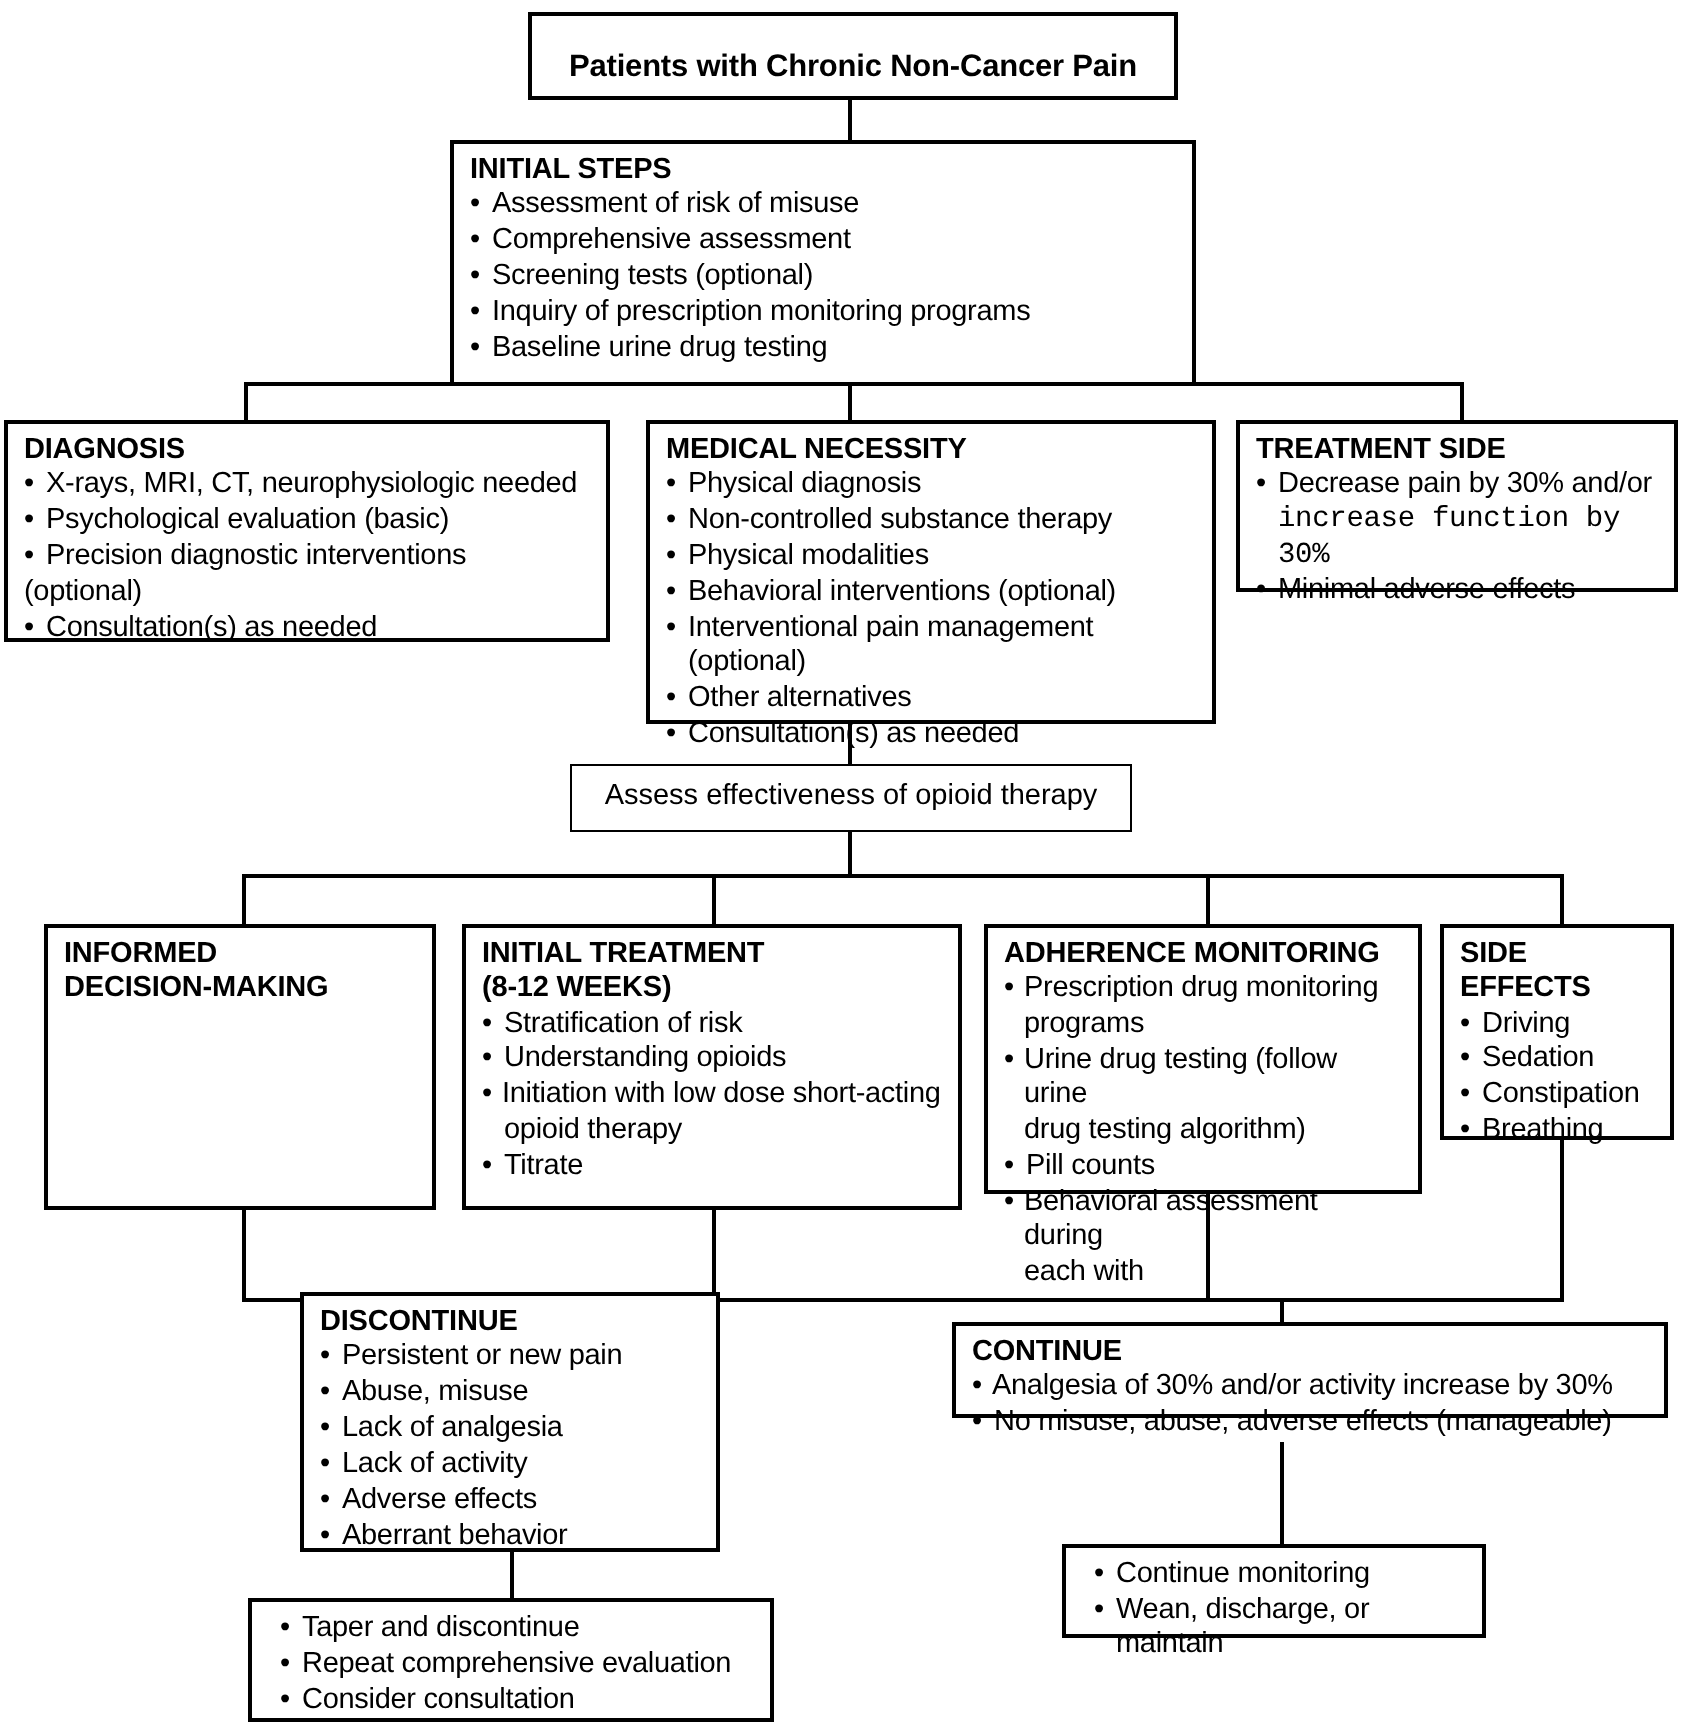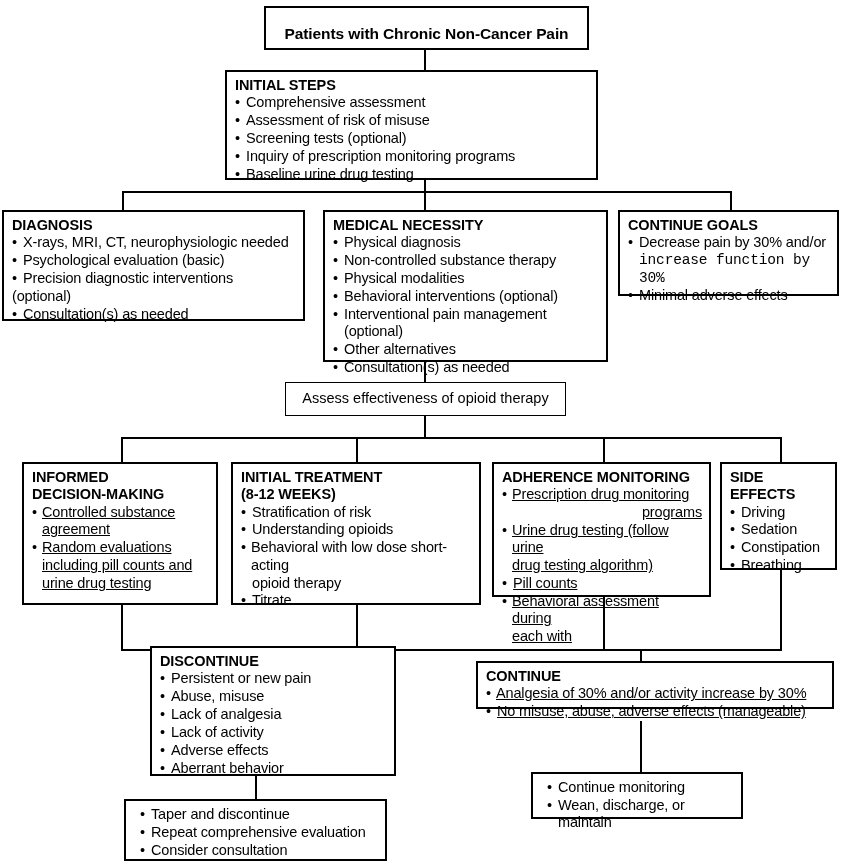--- a/index.html
+++ b/index.html
@@ -54,21 +54,21 @@
     margin: 0 0 0.5px 0;
   }
   ul.items li.nobullet { padding-left: 0; }
   ul.items li::before {
     content: "\2022";
     position: absolute;
     left: 0;
     top: 0;
   }
   ul.items li.nobullet::before { content: ""; }
-  ul.items.hang li { padding-left: 10px; text-indent: 0; text-decoration: underline; }
+  ul.items.hang li { padding-left: 10px; text-indent: 0; }
   ul.items.hang li::before { left: 0px; }
 
   
   .hdrbox {
     display: flex;
     align-items: center;
     justify-content: center;
   }
   .hdrbox .title { font-size: 15.5px; margin-top: 12px; }
 
@@ -120,25 +120,25 @@
   <div class="ln lnv" style="left:640px; top:649px; height:14px;"></div>
 
   <div class="ln lnv" style="left:255px; top:776px; height:25px;"></div>
 
   <div class="ln lnv" style="left:640px; top:721px; height:52px;"></div>
 
   <div class="box hdrbox" style="left:264px; top:6px; width:325px; height:44px;">
     <span class="title">Patients with Chronic Non-Cancer Pain</span>
   </div>
 
-  <div class="box pad" style="left:225px; top:70px; width:373px; height:110px;">
+  <div class="box pad" style="left:225px; top:70px; width:373px; height:123px;">
     <div class="title">INITIAL STEPS</div>
     <ul class="items">
+      <li>Assessment of risk of misuse</li>
       <li>Comprehensive assessment</li>
-      <li>Assessment of risk of misuse</li>
       <li>Screening tests (optional)</li>
       <li>Inquiry of prescription monitoring programs</li>
       <li>Baseline urine drug testing</li>
     </ul>
   </div>
 
   <div class="box pad" style="left:2px; top:210px; width:303px; height:111px;">
     <div class="title">DIAGNOSIS</div>
     <ul class="items">
       <li>X-rays, MRI, CT, neurophysiologic needed</li>
@@ -156,80 +156,73 @@
       <li>Non-controlled substance therapy</li>
       <li>Physical modalities</li>
       <li>Behavioral interventions (optional)</li>
       <li>Interventional pain management (optional)</li>
       <li>Other alternatives</li>
       <li>Consultation(s) as needed</li>
     </ul>
   </div>
 
   <div class="box pad" style="left:618px; top:210px; width:221px; height:86px;">
-    <div class="title">CONTINUE GOALS</div>
+    <div class="title">TREATMENT SIDE</div>
     <ul class="items">
       <li>Decrease pain by 30% and/or</li>
       <li class="nobullet" style="padding-left:11px;font-family:Liberation Mono, monospace;">increase function by 30%</li>
       <li>Minimal adverse effects</li>
     </ul>
   </div>
 
   <div class="box hdrbox thin" style="left:285px; top:382px; width:281px; height:34px;">
     <span class="plain">Assess effectiveness of opioid therapy</span>
   </div>
 
   <div class="box pad" style="left:22px; top:462px; width:196px; height:143px;">
     <div class="title2">INFORMED</div>
     <div class="title2">DECISION-MAKING</div>
-    <ul class="items hang">
-      <li>Controlled substance</li>
-      <li class="nobullet" style="padding-left:10px;">agreement</li>
-      <li>Random evaluations</li>
-      <li class="nobullet" style="padding-left:10px;">including pill counts and</li>
-      <li class="nobullet" style="padding-left:10px;">urine drug testing</li>
-    </ul>
   </div>
 
   <div class="box pad" style="left:231px; top:462px; width:250px; height:143px;">
     <div class="title2">INITIAL TREATMENT</div>
     <div class="title2">(8-12 WEEKS)</div>
     <ul class="items">
       <li>Stratification of risk</li>
       <li>Understanding opioids</li>
-      <li style="padding-left:10px;">Behavioral with low dose short-acting</li>
+      <li style="padding-left:10px;">Initiation with low dose short-acting</li>
       <li class="nobullet" style="padding-left:11px;">opioid therapy</li>
       <li>Titrate</li>
     </ul>
   </div>
 
   <div class="box pad" style="left:492px; top:462px; width:219px; height:135px;">
     <div class="title">ADHERENCE MONITORING</div>
     <ul class="items hang">
       <li>Prescription drug monitoring</li>
-      <li class="nobullet" style="padding-left:10px;text-align:right;">programs</li>
+      <li class="nobullet" style="padding-left:10px;">programs</li>
       <li>Urine drug testing (follow urine</li>
       <li class="nobullet" style="padding-left:10px;">drug testing algorithm)</li>
       <li style="padding-left:11px;">Pill counts</li>
       <li>Behavioral assessment during</li>
       <li class="nobullet" style="padding-left:10px;">each with</li>
     </ul>
   </div>
 
   <div class="box pad" style="left:720px; top:462px; width:117px; height:108px;">
     <div class="title">SIDE EFFECTS</div>
     <ul class="items">
       <li>Driving</li>
       <li>Sedation</li>
       <li>Constipation</li>
       <li>Breathing</li>
     </ul>
   </div>
 
-  <div class="box pad" style="left:150px; top:646px; width:246px; height:130px;">
+  <div class="box pad" style="left:150px; top:646px; width:210px; height:130px;">
     <div class="title">DISCONTINUE</div>
     <ul class="items">
       <li>Persistent or new pain</li>
       <li>Abuse, misuse</li>
       <li>Lack of analgesia</li>
       <li>Lack of activity</li>
       <li>Adverse effects</li>
       <li>Aberrant behavior</li>
     </ul>
   </div>

